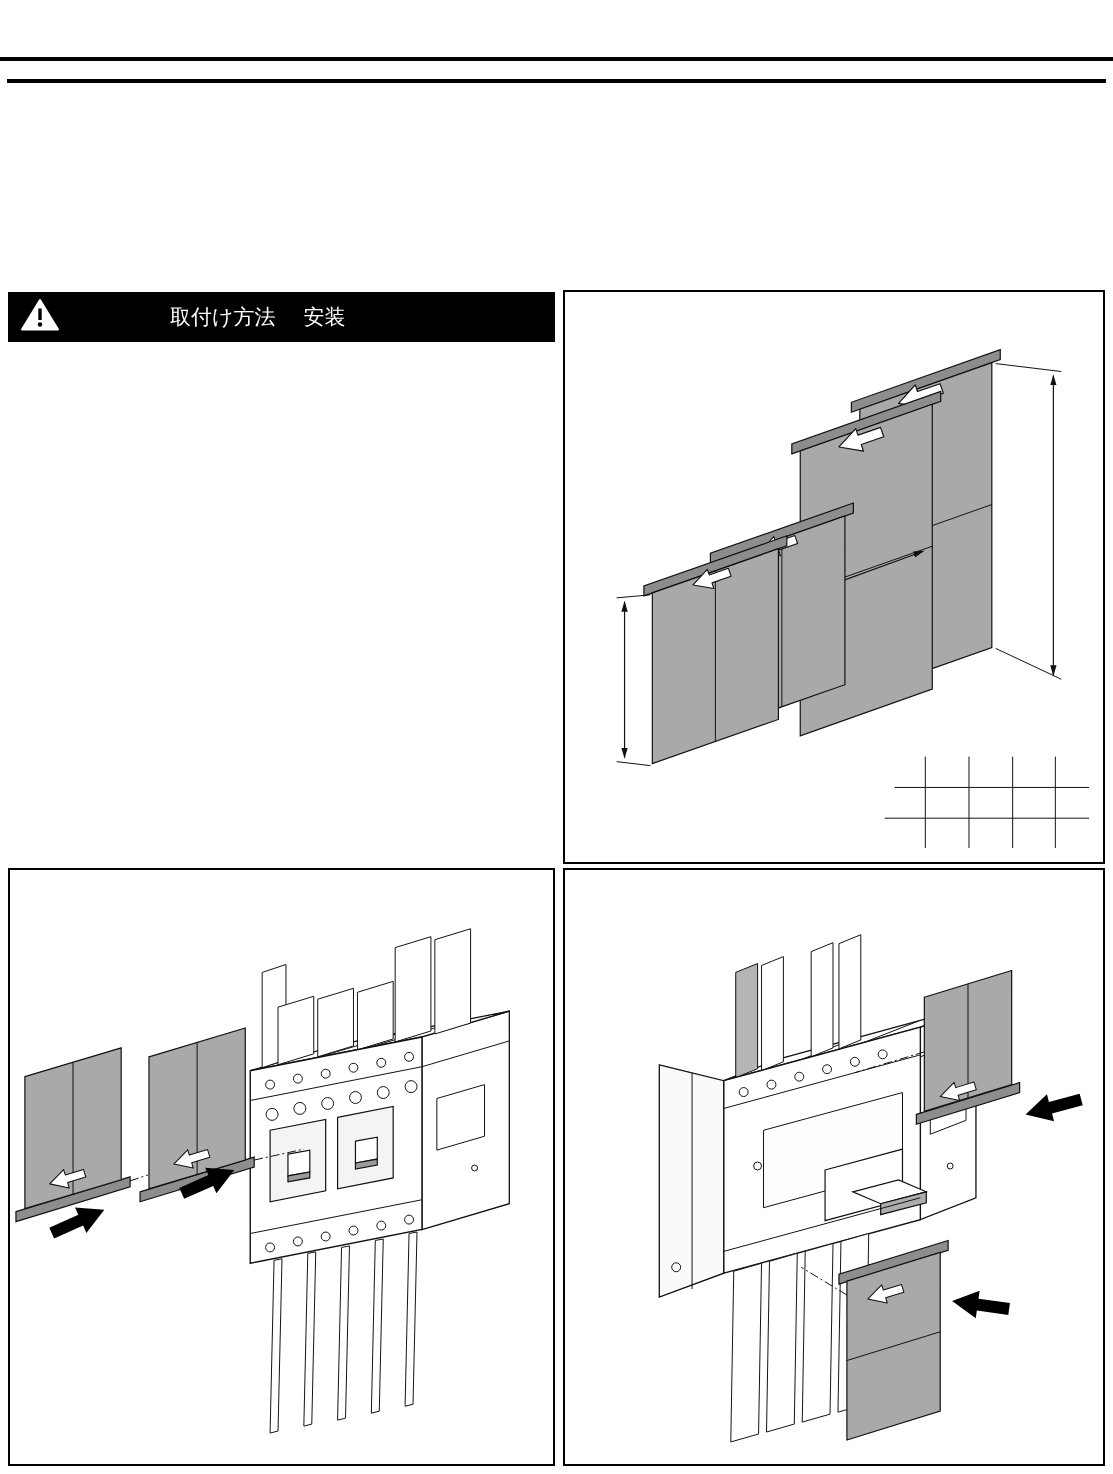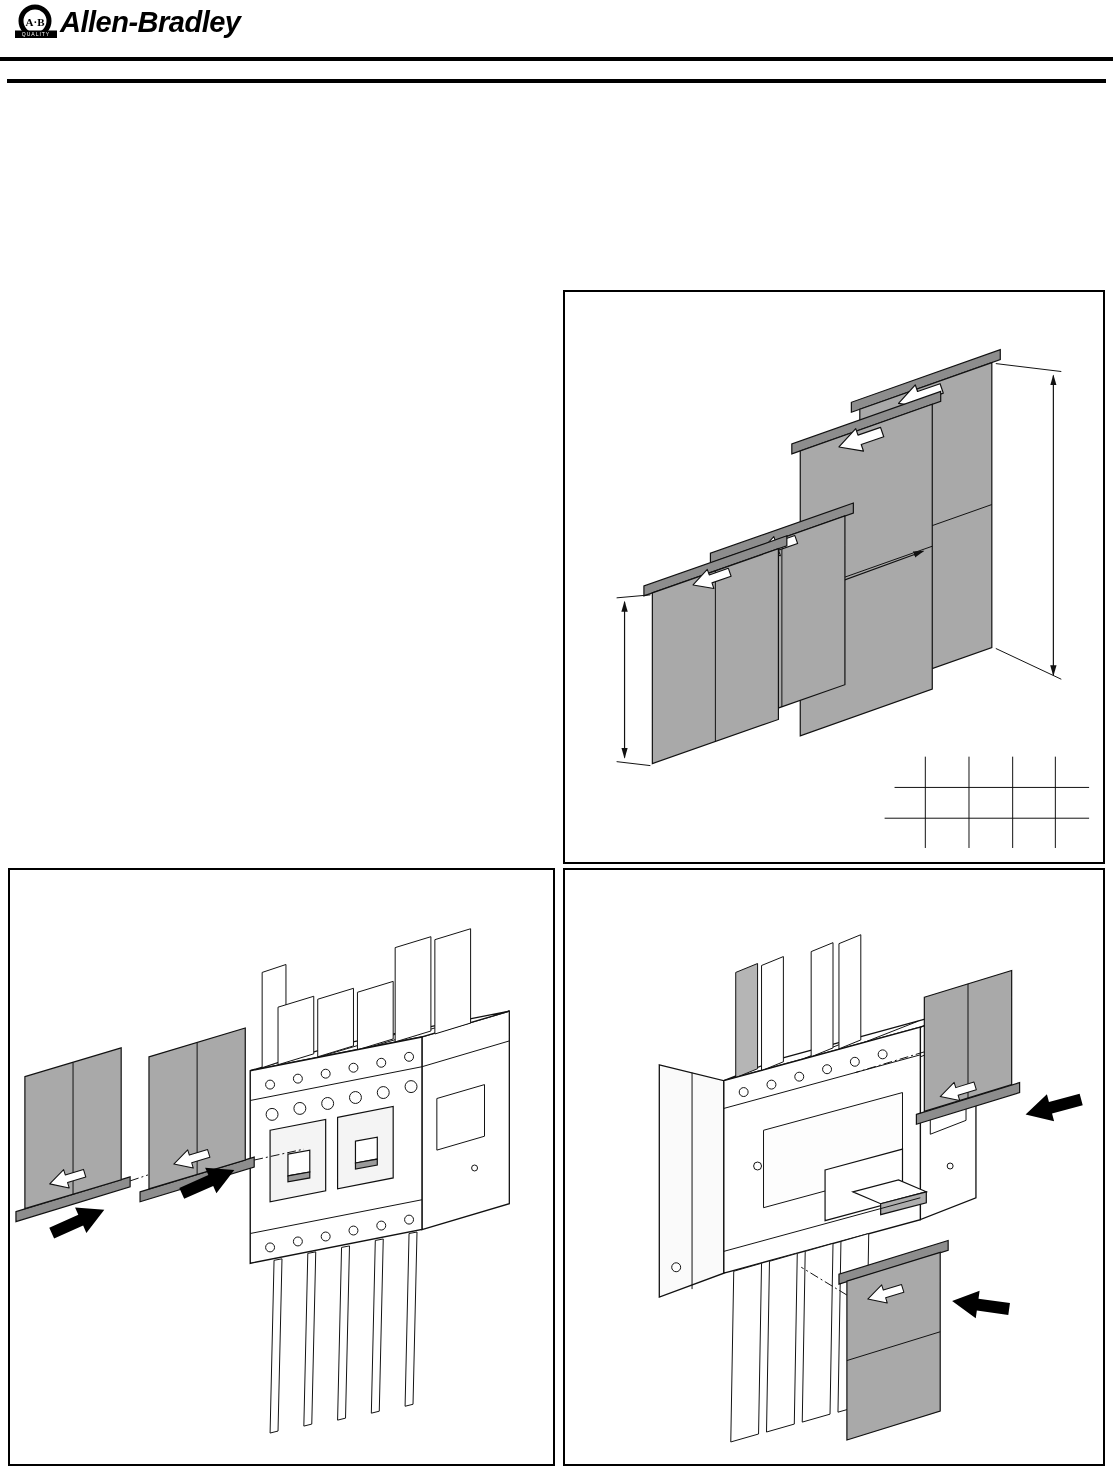--- a/index.html
+++ b/index.html
@@ -38,34 +38,34 @@
   .fig-barriers { left: 563px; top: 290px; width: 542px; height: 574px; }
   .fig-breaker-front { left: 8px; top: 868px; width: 547px; height: 598px; }
   .fig-breaker-cover { left: 563px; top: 868px; width: 542px; height: 598px; }
   .figure svg { display: block; width: 100%; height: 100%; }
 </style>
 </head>
 <body>
 
 <div class="page">
 
-  <div class="header">
-    <div class="ab-logo">
-      <svg viewBox="0 0 46 44">
-        <circle cx="22" cy="17" r="14" fill="#ffffff" stroke="#000000" stroke-width="5"></circle>
-        <text x="22" y="21.5" text-anchor="middle" font-family="'Liberation Serif', serif" font-weight="bold" font-size="11" fill="#000000">A·B</text>
-        <polygon points="2,26.5 44,26.5 44,34 2,34" fill="#000000"></polygon>
-        <text x="23" y="32.3" text-anchor="middle" font-size="5" letter-spacing="1" fill="#ffffff" font-family="'Liberation Sans', sans-serif">QUALITY</text>
-      </svg>
-    </div>
-    <div class="brand-wordmark">Allen-Bradley</div>
-  </div>
   <div class="rule rule1"></div>
   <div class="rule rule2"></div>
 
+  <div class="banner">
+    <span class="warn-icon">
+      <svg width="40" height="34" viewBox="0 0 40 34">
+        <path d="M20 2 L38 31.5 L2 31.5 Z" fill="#ffffff" stroke="#ffffff" stroke-width="2" stroke-linejoin="round"></path>
+        <rect x="18.3" y="10.5" width="3.4" height="11.5" fill="#000000"></rect>
+        <circle cx="20" cy="26.5" r="2.2" fill="#000000"></circle>
+      </svg>
+    </span>
+    <span class="banner-text-ja">取付け方法</span>
+    <span class="banner-text-zh">安装</span>
+  </div>
 
   <div class="figure fig-barriers">
     <svg viewBox="0 0 542 574">
       <defs>
         <marker id="ah" markerWidth="12" markerHeight="9" refX="10" refY="4" orient="auto-start-reverse" markerUnits="userSpaceOnUse">
           <path d="M11 4 L0 0.8 L0 7.2 Z" fill="#111"></path>
         </marker>
       </defs>
 
       <g>

